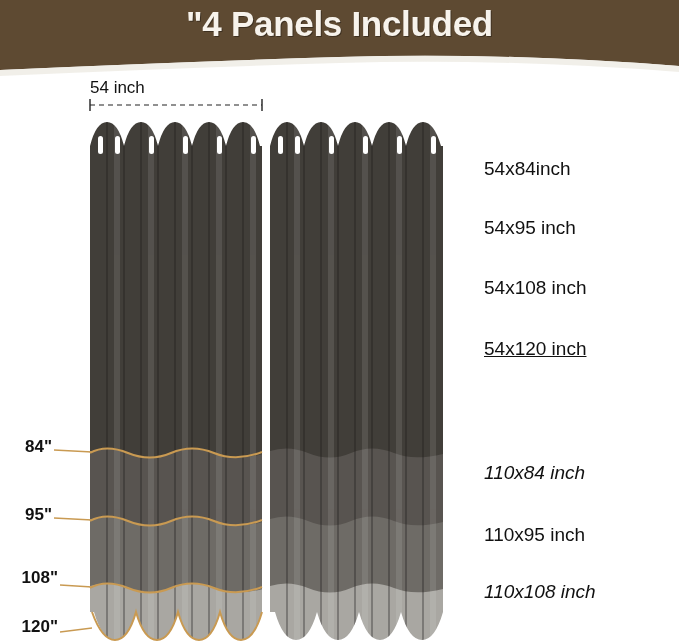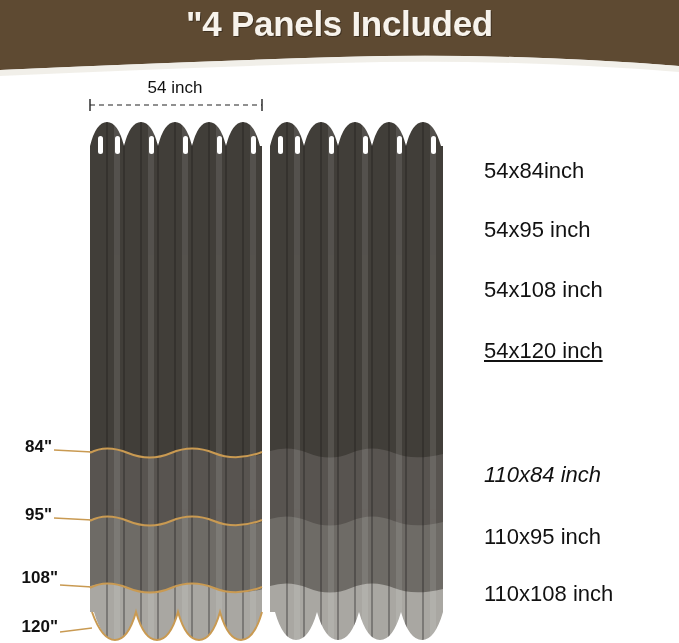--- a/index.html
+++ b/index.html
@@ -20,35 +20,35 @@
     font-size:35px;font-weight:bold;color:#f7f3ec;
     letter-spacing:-0.3px;
     text-shadow:1px 1px 0 rgba(0,0,0,.35);
     font-family:"Liberation Sans","DejaVu Sans",sans-serif;
     white-space:nowrap;
   }
 
   
   #dim-label{
     position:absolute;left:90px;top:78px;width:170px;
-    text-align:center;font-size:17px;color:#111;
+    text-align:left;font-size:17px;color:#111;
   }
   #dim-rule{position:absolute;left:88px;top:98px;width:176px;height:14px;}
 
   
   #curtains{position:absolute;left:0;top:0;width:679px;height:643px;}
 
   
   .mlabel{
     position:absolute;font-size:17px;font-weight:bold;color:#111;
     white-space:nowrap;text-align:right;
   }
   
   .sizelabel{
-    position:absolute;left:484px;font-size:22px;color:#111;white-space:nowrap;
+    position:absolute;left:484px;font-size:19px;color:#111;white-space:nowrap;
   }
 </style>
 </head>
 <body>
 
 <div id="stage" style="background: rgb(255, 255, 255);">
 
   <div id="banner">
     <svg width="679" height="80" viewBox="0 0 679 80">
       <path id="banner-path" d="M0,0 L679,0 L679,66 Q500,52 339,57 Q178,62 0,70 Z" fill="#5e4a32"></path>
@@ -192,15 +192,15 @@
   <div class="mlabel" style="left:0px;top:568px;width:58px;">108"</div>
   <div class="mlabel" style="left:0px;top:617px;width:58px;">120"</div>
 
   <div class="sizelabel" style="top:158px;">54x84inch</div>
   <div class="sizelabel" style="top:217px;text-align:right;">54x95 inch</div>
   <div class="sizelabel" style="top:277px;">54x108 inch</div>
   <div class="sizelabel" style="top:338px;text-decoration:underline;">54x120 inch</div>
 
   <div class="sizelabel" style="top:462px;font-style:italic;">110x84 inch</div>
   <div class="sizelabel" style="top:524px;">110x95 inch</div>
-  <div class="sizelabel" style="top:581px;">110x108 inch</div>
+  <div class="sizelabel" style="top:581px;font-style:italic;">110x108 inch</div>
 
 </div>
 
 </body></html>

